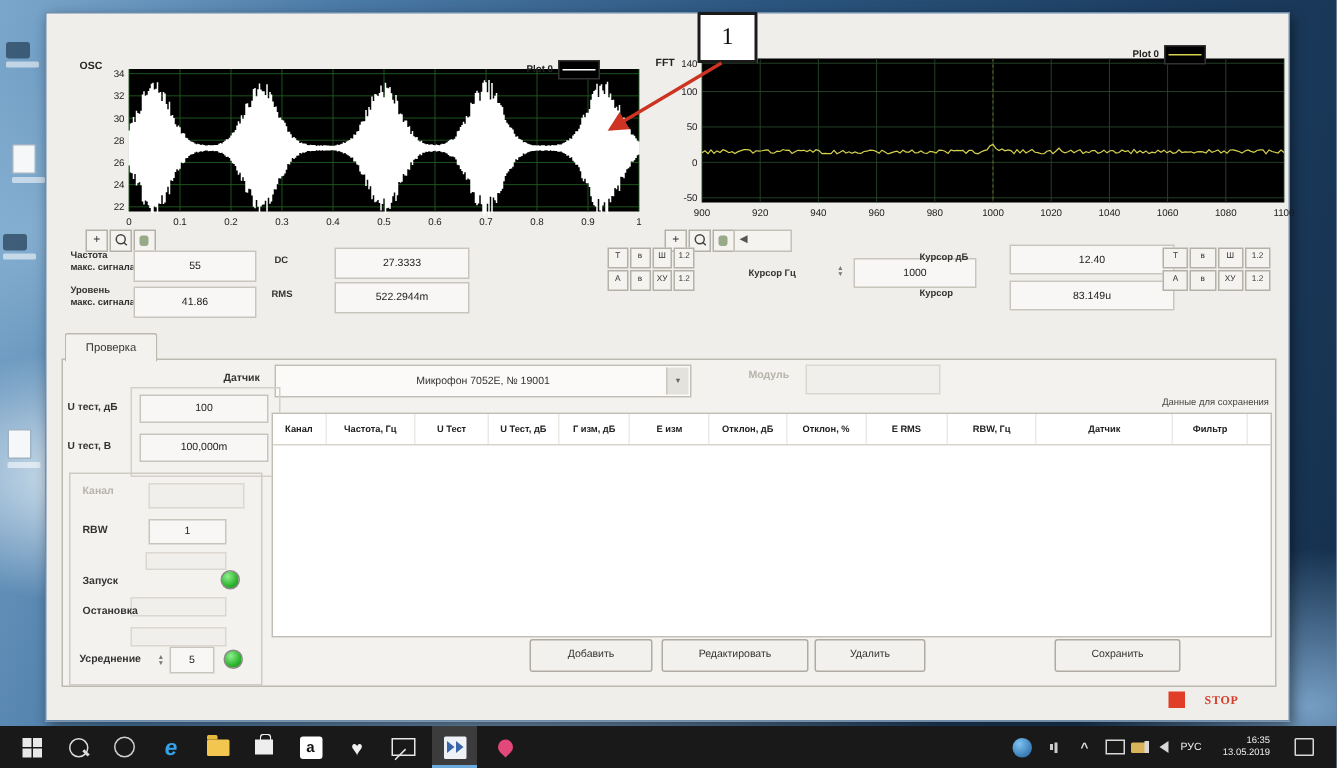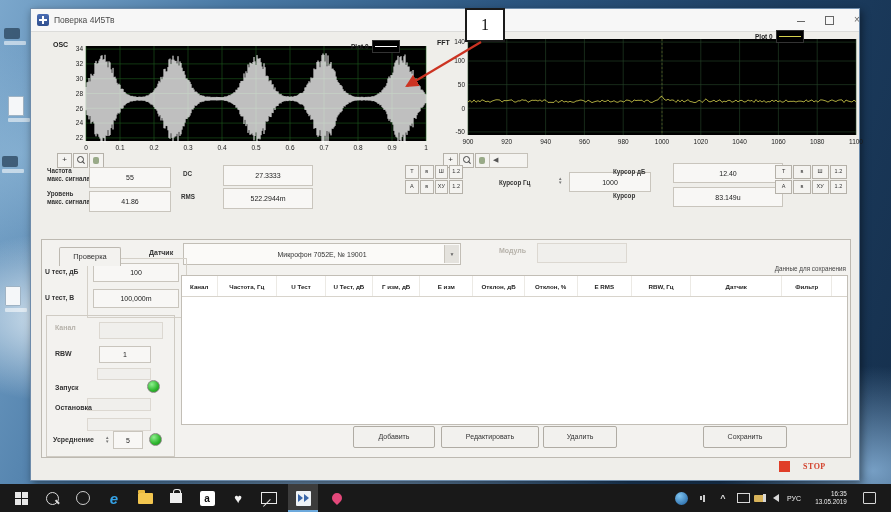--- a/index.html
+++ b/index.html
@@ -59,23 +59,23 @@
   .value-box{position:absolute;background:#f8f7f5;border:1px solid #c9c5bd;color:#222;
     font-size:7px;text-align:center;display:flex;align-items:center;justify-content:center;}
   .scale-cluster{position:absolute;display:grid;grid-template-columns:repeat(4,1fr);gap:1px;}
   .sc-left{left:374px;top:156px;width:58px;} .sc-right{left:744px;top:156px;width:72px;}
   .scale-btn{height:12px;border:1px solid #b5b1a9;background:#f4f3f0;font-size:5.5px;
     line-height:11px;text-align:center;color:#333;overflow:hidden;}
   .spinner{position:absolute;width:7px;height:16px;font-size:4.5px;line-height:4.5px;color:#777;
     display:flex;flex-direction:column;justify-content:center;}
 
   
-  .tab{position:absolute;left:28px;top:213px;width:60px;height:18px;background:#f3f2ef;
+  .tab{position:absolute;left:12px;top:213px;width:60px;height:18px;background:#f3f2ef;
     border:1px solid #bdb9b1;border-bottom:none;border-radius:2px 2px 0 0;
-    font-size:7.5px;color:#333;text-align:center;line-height:17px;z-index:2;margin-top:25px;}
+    font-size:7.5px;color:#333;text-align:center;line-height:17px;z-index:2;}
   .tab-body{position:absolute;left:10px;top:230px;width:808px;height:217px;background:#f3f2ef;
     border:1px solid #bdb9b1;}
   .sensor-label{position:absolute;left:118px;top:240px;font-size:7px;font-weight:bold;color:#333;}
   .combo{position:absolute;left:152px;top:234px;width:276px;height:20px;background:#fbfaf8;
     border:1px solid #c2beb6;font-size:7px;color:#333;display:flex;align-items:center;justify-content:center;}
   .combo-arrow{position:absolute;right:1px;top:1px;bottom:1px;width:14px;background:#e4e2dd;
     border-left:1px solid #c9c5bd;font-size:5px;color:#666;display:flex;align-items:center;justify-content:center;}
   .ghost-label{position:absolute;font-size:7px;color:#b6b2aa;font-weight:bold;}
   .ghost-box{position:absolute;background:#f0efec;border:1px solid #dcd8d1;}
 
@@ -159,31 +159,20 @@
       <div class="di-blob"></div>
       <div class="di-label"></div>
     </div>
   <div class="desk-icon" style="left:5px;top:286px;">
       <div class="di-page"></div>
       <div class="di-label"></div>
     </div>
 </div>
 
 <div class="app-window">
-  <div class="titlebar">
-    <div class="title-icon"></div>
-    <div class="title-text">Поверка 4И5Тв</div>
-    <div class="win-btn wb-min">
-        <i></i>
-      </div>
-    <div class="win-btn wb-max">
-        <i></i>
-      </div>
-    <div class="win-btn wb-close">×</div>
-  </div>
 
   <div class="graph-name gn-osc">OSC</div>
   <svg id="osc-svg" width="362" height="112">
       <rect x="17" y="7" width="340" height="95" fill="#000000"></rect>
       <line x1="17" y1="7" x2="17" y2="102" stroke="#1f5c1f" stroke-width="0.6"></line>
       <text x="17" y="111" text-anchor="middle" font-size="6.5" fill="#1a1a1a">0</text>
       <line x1="51" y1="7" x2="51" y2="102" stroke="#1f5c1f" stroke-width="0.6"></line>
       <text x="51" y="111" text-anchor="middle" font-size="6.5" fill="#1a1a1a">0.1</text>
       <line x1="85" y1="7" x2="85" y2="102" stroke="#1f5c1f" stroke-width="0.6"></line>
       <text x="85" y="111" text-anchor="middle" font-size="6.5" fill="#1a1a1a">0.2</text>

